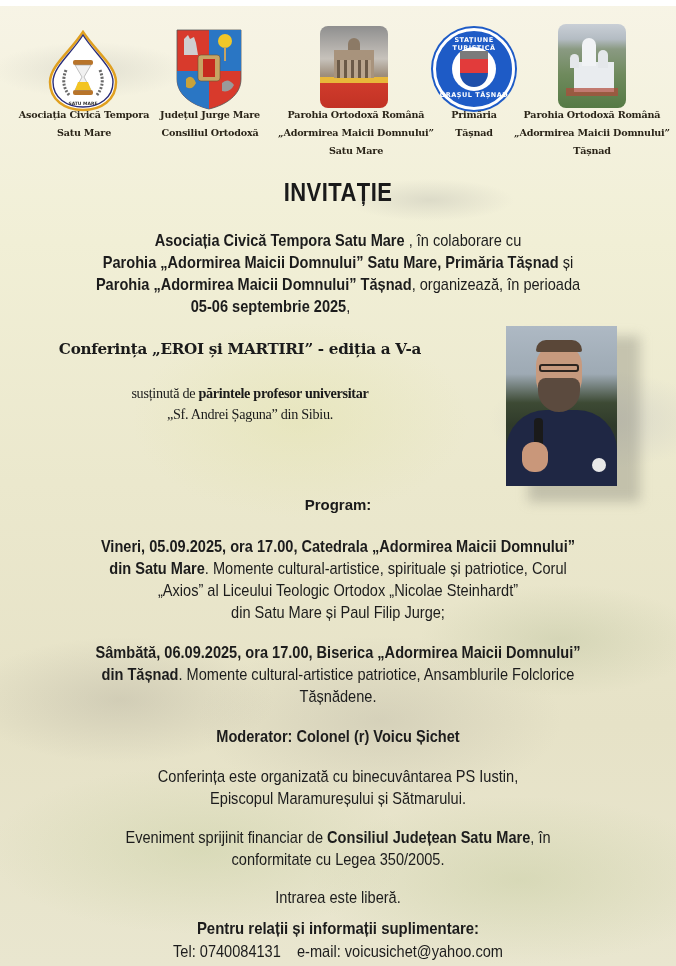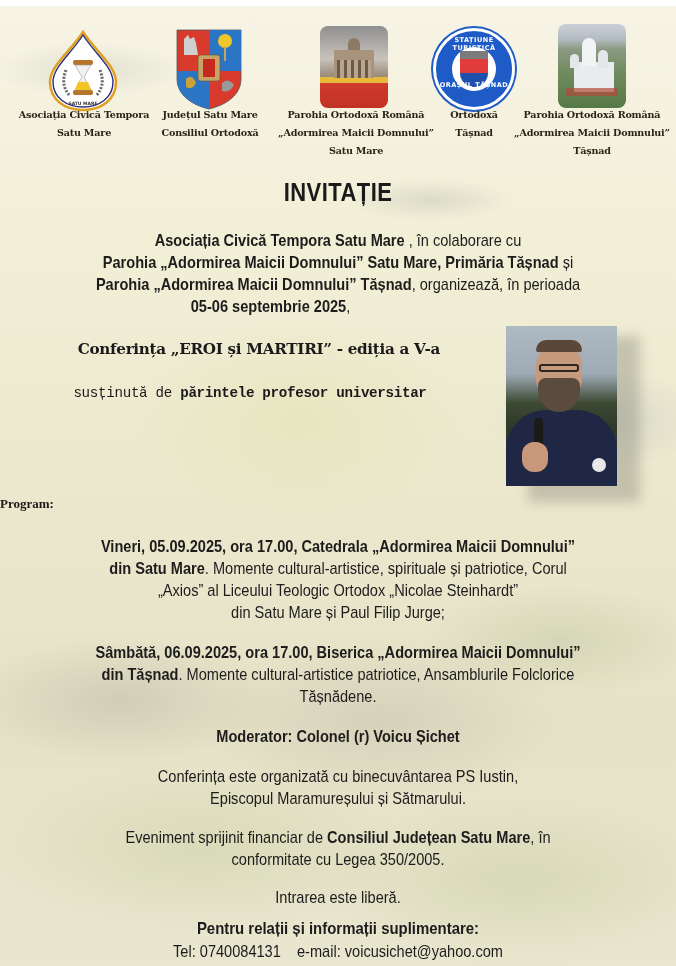--- a/index.html
+++ b/index.html
@@ -60,21 +60,21 @@
 
     .badge-tasnad { position: absolute; left: 433px; top: 16px; width: 82px; height: 82px; border-radius: 50%;
       background: #1e5bc6; border: 3px solid #ffffff; box-shadow: 0 0 0 2px #1e5bc6; }
     .badge-tasnad .inner { position:absolute; left: 16px; top: 16px; width: 44px; height: 44px; border-radius: 50%; background: #ffffff; }
     .badge-tasnad .crest { position:absolute; left: 24px; top: 20px; width: 28px; height: 36px; border-radius: 0 0 14px 14px;
       background: linear-gradient(180deg, #7b7b7b 0 22%, #e23b3b 22% 62%, #1f4faa 62% 100%); }
     .badge-tasnad .ring-text-top, .badge-tasnad .ring-text-bot {
       position:absolute; left: 0; width: 100%; text-align:center; color:#fff; font-family:"DejaVu Sans", sans-serif; font-weight:bold; font-size: 6.5px; letter-spacing: 0.5px;
     }
     .badge-tasnad .ring-text-top { top: 5px; }
-    .badge-tasnad .ring-text-bot { bottom: 18px; }
+    .badge-tasnad .ring-text-bot { bottom: 8px; }
 
     .tile-church { left: 558px; top: 12px; width: 68px; height: 84px;
       background:
         linear-gradient(180deg, #c9cfd6 0%, #b4bcc3 18%, #8a9a82 30%, #6f8a5d 60%, #557a44 100%);
     }
     .tile-church .nave { position:absolute; left: 16px; top: 38px; width: 40px; height: 30px; background:#e9ecef; }
     .tile-church .tower1 { position:absolute; left: 24px; top: 14px; width: 14px; height: 28px; background:#f1f3f5; border-radius: 7px 7px 0 0; }
     .tile-church .tower2 { position:absolute; left: 40px; top: 26px; width: 10px; height: 18px; background:#e4e7ea; border-radius: 5px 5px 0 0; }
     .tile-church .tower3 { position:absolute; left: 12px; top: 30px; width: 9px; height: 14px; background:#e4e7ea; border-radius: 5px 5px 0 0; }
     .tile-church .roof { position:absolute; left: 8px; top: 64px; width: 52px; height: 8px; background:#b04a3a; opacity: 0.7; }
@@ -88,27 +88,27 @@
       font-family: "Liberation Sans", sans-serif;
       font-size: 16.2px; line-height: 22px; color: #1c1c1c;
       transform: scaleX(0.9); transform-origin: center;
     }
     .block b { font-weight: bold; }
     .line { display: block; white-space: nowrap; }
 
     .intro { top: 229px; }
 
     .conf-title {
-      position: absolute; left: 40px; top: 340px; width: 400px; text-align: right;
+      position: absolute; left: 40px; top: 340px; width: 400px; text-align: center;
       font-family: "DejaVu Serif", serif; font-weight: bold; font-size: 15.2px; white-space: nowrap;
       letter-spacing: -0.3px;
     }
     .speaker {
       position: absolute; left: 30px; top: 383px; width: 440px; text-align: center;
-      font-family: Liberation Mono, monospace; font-size: 14.2px; line-height: 21px; white-space: nowrap;
+      font-family: Liberation Serif, serif; font-size: 14.2px; line-height: 21px; white-space: nowrap;
       letter-spacing: -0.3px;
     }
     .speaker b { font-weight: bold; }
 
     .photo-shadow {
       position: absolute; left: 528px; top: 336px; width: 112px; height: 166px;
       background: rgba(120,120,110,0.35);
       filter: blur(6px);
     }
     .photo {
@@ -118,22 +118,22 @@
     .photo .head { position:absolute; left: 30px; top: 18px; width: 46px; height: 58px; border-radius: 22px 22px 24px 24px; background: #c79a7e; }
     .photo .hair { position:absolute; left: 30px; top: 14px; width: 46px; height: 12px; border-radius: 20px 20px 4px 4px; background:#5a4738; }
     .photo .glasses { position:absolute; left: 33px; top: 38px; width: 40px; height: 8px; border: 2px solid #2d2520; border-radius: 3px; }
     .photo .beard { position:absolute; left: 32px; top: 52px; width: 42px; height: 34px; border-radius: 8px 8px 22px 22px; background: #5b4a3e; }
     .photo .robe { position:absolute; left: 0; top: 84px; width: 111px; height: 80px; border-radius: 40px 40px 0 0; background: #1f2744; }
     .photo .mic { position:absolute; left: 28px; top: 92px; width: 9px; height: 36px; border-radius: 4px; background: #1a1a1a; }
     .photo .hand { position:absolute; left: 16px; top: 116px; width: 26px; height: 30px; border-radius: 12px; background:#c9977a; }
     .photo .pin { position:absolute; left: 86px; top: 132px; width: 14px; height: 14px; border-radius: 50%; background:#e8e8e8; }
 
     .program-label {
-      position: absolute; left: 0; top: 496px; width: 676px; text-align: left;
-      font-family: Liberation Serif, serif; font-weight: bold; font-size: 13px;
+      position: absolute; left: 0; top: 496px; width: 676px; text-align: center;
+      font-family: Liberation Sans, sans-serif; font-weight: bold; font-size: 15px;
     }
     .day1 { top: 535px; }
     .day2 { top: 641px; }
     .moderator { top: 725px; }
     .blessing { top: 765px; }
     .funding { top: 826px; }
     .entry { top: 886px; }
     .contact-head { top: 918px; font-size: 16.6px; }
     .contact { top: 940px; }
     .bold-head { font-weight: bold; }
@@ -169,21 +169,21 @@
     <path d="M1 42 H33 V80 C16 76 1 66 1 50Z" fill="#2a76c4"></path>
     <rect x="22" y="26" width="22" height="26" rx="3" fill="#c7a464" stroke="#6d5633" stroke-width="0.6"></rect>
     <rect x="27" y="30" width="12" height="18" fill="#c62a1e"></rect>
     <path d="M8 10 L12 6 L14 10 L18 8 L20 14 L22 26 L8 26Z" fill="#cfcfcf"></path>
     <circle cx="49" cy="12" r="7" fill="#f0c72a"></circle>
     <rect x="48" y="18" width="2" height="14" fill="#c7a464"></rect>
     <path d="M10 50 Q16 44 20 54 Q16 62 10 58Z" fill="#c9a23a"></path>
     <path d="M46 54 Q52 48 58 56 Q54 64 46 62Z" fill="#9a9a9a"></path>
   </svg>
   <div class="logo-caption" style="left: 160px; top: 94px; width: 100px;">
-    <span>Județul Satu Mare</span>
+    <span>Județul Jurge Mare</span>
     <span>Consiliul Ortodoxă</span>
   </div>
 
   <div class="tile tile-cathedral">
     <div class="dome"></div>
     <div class="body"></div>
     <div class="cols"></div>
   </div>
   <div class="logo-caption" style="left: 276px; top: 94px; width: 160px;">
     <span>Parohia Ortodoxă Română</span>
@@ -191,21 +191,21 @@
     <span>Satu Mare</span>
   </div>
 
   <div class="badge-tasnad">
     <div class="ring-text-top">STAȚIUNE TURISTICĂ</div>
     <div class="inner"></div>
     <div class="crest"></div>
     <div class="ring-text-bot">ORAȘUL TĂȘNAD</div>
   </div>
   <div class="logo-caption" style="left: 442px; top: 94px; width: 64px;">
-    <span>Ortodoxă</span>
+    <span>Primăria</span>
     <span>Tășnad</span>
   </div>
 
   <div class="tile tile-church">
     <div class="nave"></div>
     <div class="tower3"></div>
     <div class="tower1"></div>
     <div class="tower2"></div>
     <div class="roof"></div>
   </div>
@@ -222,20 +222,21 @@
   <span class="line"><b>Asociația Civică Tempora Satu Mare</b><span> , în colaborare cu</span></span>
   <span class="line"><b>Parohia „Adormirea Maicii Domnului” Satu Mare, Primăria Tășnad</b><span> și</span></span>
   <span class="line"><b>Parohia „Adormirea Maicii Domnului” Tășnad</b><span>, organizează, în perioada</span></span>
   <span class="line" style="padding-right: 150px;"><b>05-06 septembrie 2025</b><span>,</span></span>
 </div>
 
 <div class="conf-title">Conferința „EROI și MARTIRI” - ediția a V-a</div>
 
 <div class="speaker">
   <span class="line"><span>susținută de </span><b>părintele profesor universitar</b></span>
+  <span class="line">„Sf. Andrei Șaguna” din Sibiu.</span>
 </div>
 
 <div class="photo-shadow"></div>
 <div class="photo">
   <div class="robe"></div>
   <div class="head"></div>
   <div class="hair"></div>
   <div class="glasses"></div>
   <div class="beard"></div>
   <div class="mic"></div>

